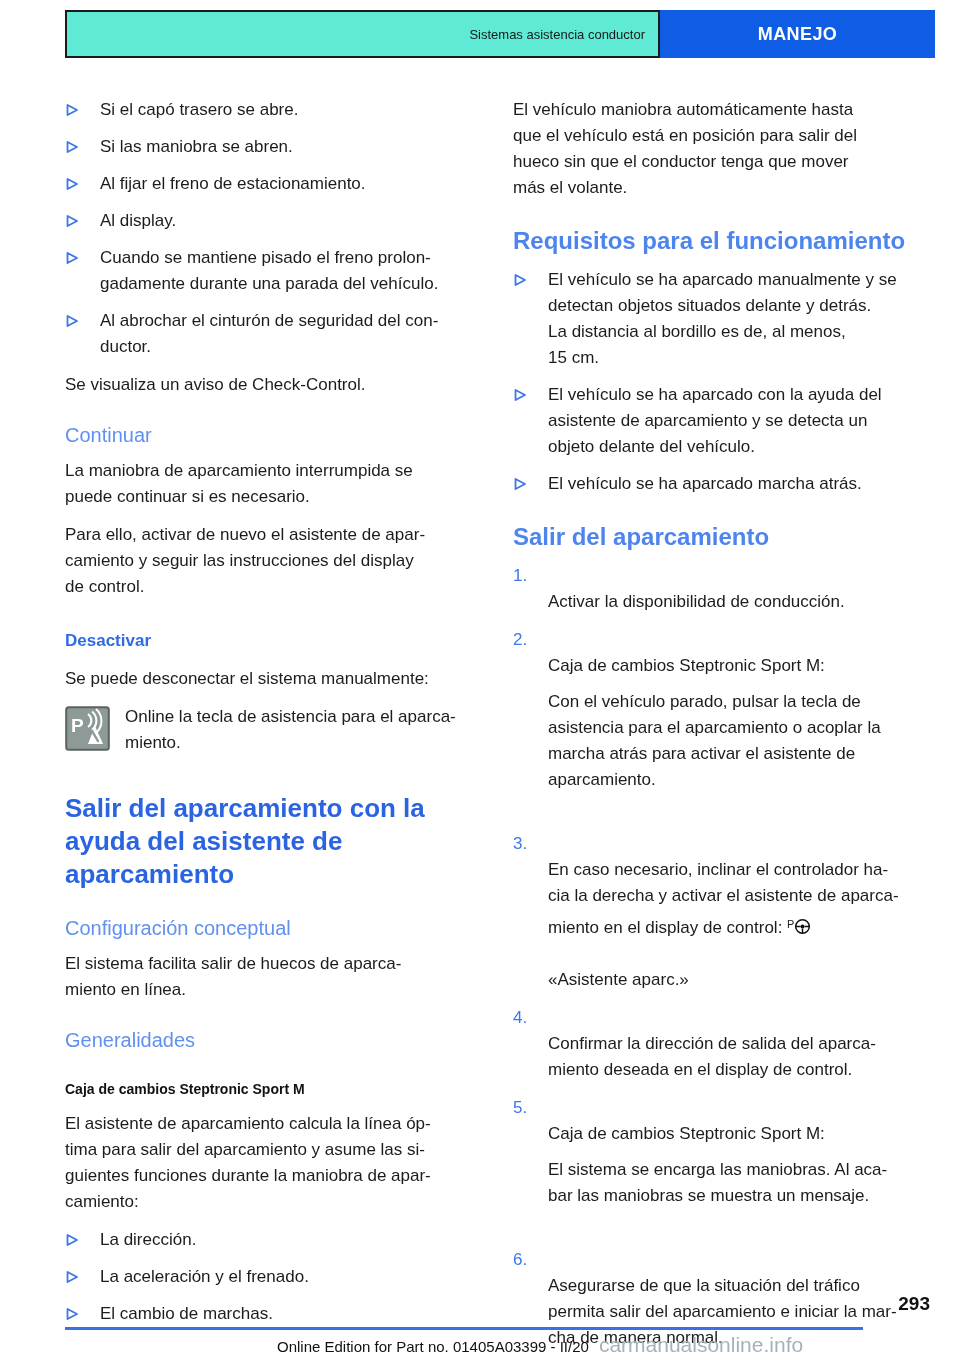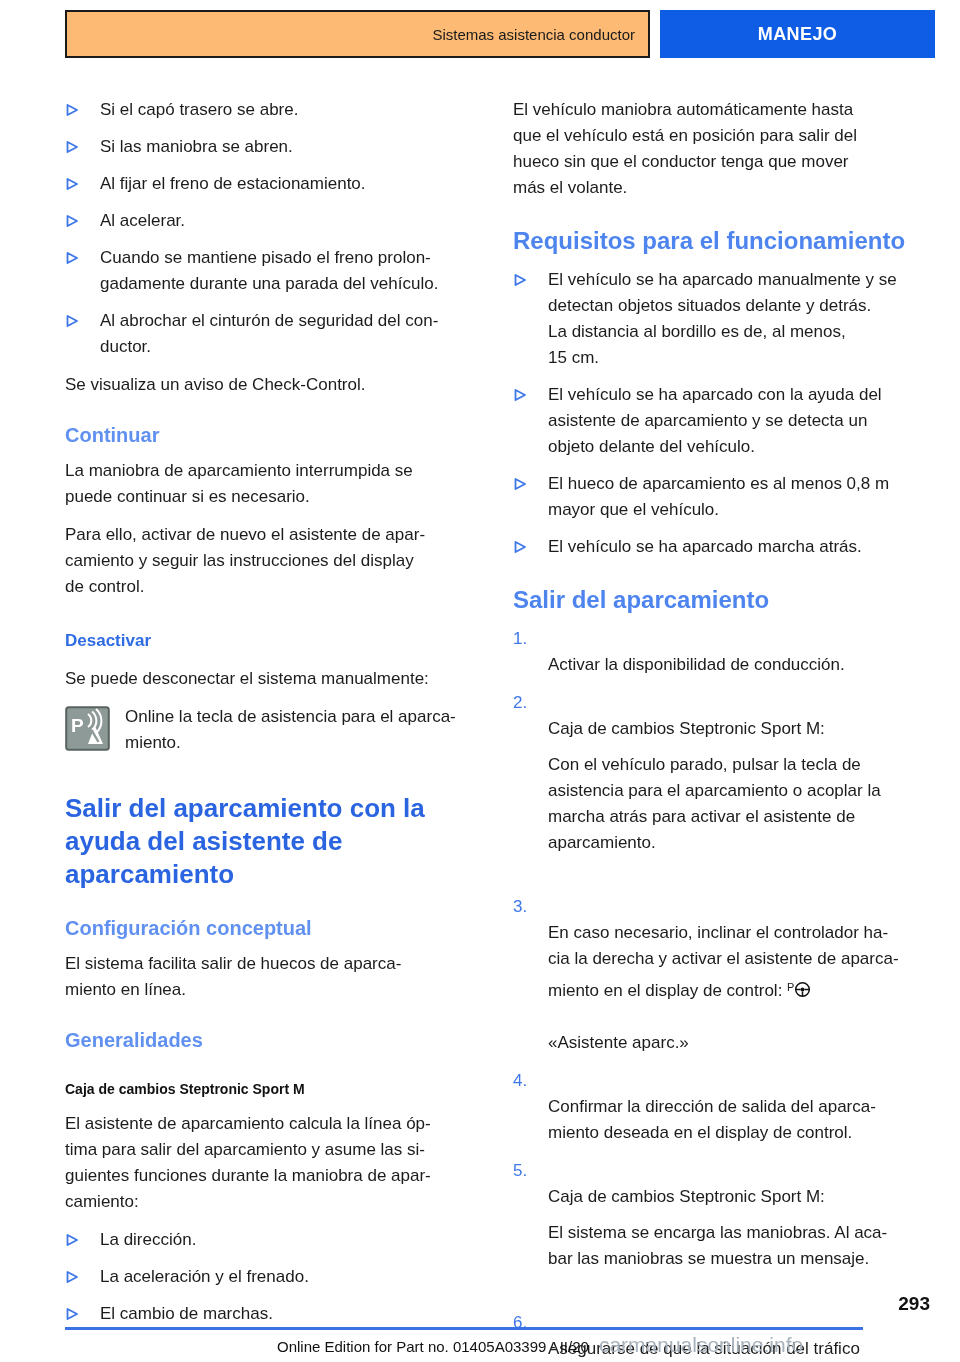--- a/index.html
+++ b/index.html
@@ -3,41 +3,41 @@
 <meta charset="utf-8">
 <style>
   html,body{margin:0;padding:0;background:#ffffff;}
   .page{
     position:relative;width:960px;height:1362px;background:#fff;overflow:hidden;
     font-family:"Liberation Sans","DejaVu Sans",sans-serif;color:#1c1c1c;
   }
   
   .hdr{position:absolute;left:65px;top:10px;width:870px;height:48px;display:flex;}
   .hdr-box{
-    flex:1;border:2px solid #1a1a1a;background:#fdba74;display:flex;align-items:center;
-    justify-content:flex-end;padding-right:13px;font-size:15px;color:#1a1a1a;box-sizing:border-box;
+    flex:1;border:2px solid #1a1a1a;background:#5eead4;display:flex;align-items:center;
+    justify-content:flex-end;padding-right:13px;font-size:13px;color:#1a1a1a;box-sizing:border-box;
   }
   .hdr-tab{
-    width:275px;margin-left:10px;background:#0f5de4;color:#fff;font-weight:bold;
+    width:275px;background:#0f5de4;color:#fff;font-weight:bold;
     display:flex;align-items:center;justify-content:center;font-size:18px;letter-spacing:.4px;
   }
   
   .col{position:absolute;top:97px;font-size:17px;line-height:26px;}
   .col-left{left:65px;width:392px;}
   .col-right{left:513px;width:422px;}
   p.body{margin:0 0 12px 0;white-space:pre-line;}
   
   ul.tri{list-style:none;margin:0 0 12px 0;padding:0;}
   ul.tri li{position:relative;padding-left:35px;margin:0 0 11px 0;white-space:pre-line;}
   .tri-icon{position:absolute;left:1px;top:6px;}
   
   .h-art{font-size:26px;line-height:33px;font-weight:bold;color:#2a64e0;margin:36px 0 14px 0;white-space:pre-line;}
   .h-sec{font-size:17px;line-height:29px;font-weight:bold;color:#2f6ce4;margin:26px 0 11px 0;}
   .h-sec2{font-size:24px;line-height:28px;font-weight:bold;color:#4d84ee;margin:26px 0 12px 0;}
-  .h-sub{font-size:20px;line-height:26px;font-weight:bold;color:#6090f0;margin:24px 0 10px 0;}
+  .h-sub{font-size:20px;line-height:26px;font-weight:normal;color:#6090f0;margin:24px 0 10px 0;}
   .h-bold{font-size:14px;line-height:24px;font-weight:bold;color:#111;margin:24px 0 10px 0;}
   
   .icon-row{display:flex;align-items:flex-start;margin:6px 0 14px 0;}
   .btn-icon{flex:none;margin-right:15px;margin-top:2px;}
   .icon-row p{margin:0;white-space:pre-line;}
   
   ol.steps{list-style:none;margin:0;padding:0;}
   ol.steps li{position:relative;padding-left:35px;margin:0 0 12px 0;white-space:pre-line;}
   .step-num{position:absolute;left:0;top:0;color:#3d77e8;}
   .step-extra{margin:10px 0 0 0;white-space:pre-line;}
@@ -68,21 +68,21 @@
             <path d="M1.5 2 L11 7 L1.5 12 Z" fill="none" stroke="#3d77e8" stroke-width="1.8" stroke-linejoin="round"></path>
           </svg><span>Si el capó trasero se abre.</span></li>
       <li><svg class="tri-icon" width="13" height="14" viewBox="0 0 13 14">
             <path d="M1.5 2 L11 7 L1.5 12 Z" fill="none" stroke="#3d77e8" stroke-width="1.8" stroke-linejoin="round"></path>
           </svg><span>Si las maniobra se abren.</span></li>
       <li><svg class="tri-icon" width="13" height="14" viewBox="0 0 13 14">
             <path d="M1.5 2 L11 7 L1.5 12 Z" fill="none" stroke="#3d77e8" stroke-width="1.8" stroke-linejoin="round"></path>
           </svg><span>Al fijar el freno de estacionamiento.</span></li>
       <li><svg class="tri-icon" width="13" height="14" viewBox="0 0 13 14">
             <path d="M1.5 2 L11 7 L1.5 12 Z" fill="none" stroke="#3d77e8" stroke-width="1.8" stroke-linejoin="round"></path>
-          </svg><span>Al acelerar.</span></li>
+          </svg><span>Al display.</span></li>
       <li><svg class="tri-icon" width="13" height="14" viewBox="0 0 13 14">
             <path d="M1.5 2 L11 7 L1.5 12 Z" fill="none" stroke="#3d77e8" stroke-width="1.8" stroke-linejoin="round"></path>
           </svg><span>Cuando se mantiene pisado el freno prolon-
 gadamente durante una parada del vehículo.</span></li>
       <li><svg class="tri-icon" width="13" height="14" viewBox="0 0 13 14">
             <path d="M1.5 2 L11 7 L1.5 12 Z" fill="none" stroke="#3d77e8" stroke-width="1.8" stroke-linejoin="round"></path>
           </svg><span>Al abrochar el cinturón de seguridad del con-
 ductor.</span></li>
     </ul>
 
@@ -154,24 +154,20 @@
 detectan objetos situados delante y detrás.
 La distancia al bordillo es de, al menos,
 15 cm.</span></li>
       <li><svg class="tri-icon" width="13" height="14" viewBox="0 0 13 14">
             <path d="M1.5 2 L11 7 L1.5 12 Z" fill="none" stroke="#3d77e8" stroke-width="1.8" stroke-linejoin="round"></path>
           </svg><span>El vehículo se ha aparcado con la ayuda del
 asistente de aparcamiento y se detecta un
 objeto delante del vehículo.</span></li>
       <li><svg class="tri-icon" width="13" height="14" viewBox="0 0 13 14">
             <path d="M1.5 2 L11 7 L1.5 12 Z" fill="none" stroke="#3d77e8" stroke-width="1.8" stroke-linejoin="round"></path>
-          </svg><span>El hueco de aparcamiento es al menos 0,8 m
-mayor que el vehículo.</span></li>
-      <li><svg class="tri-icon" width="13" height="14" viewBox="0 0 13 14">
-            <path d="M1.5 2 L11 7 L1.5 12 Z" fill="none" stroke="#3d77e8" stroke-width="1.8" stroke-linejoin="round"></path>
           </svg><span>El vehículo se ha aparcado marcha atrás.</span></li>
     </ul>
 
     <h3 class="h-sec2">Salir del aparcamiento</h3>
     <ol class="steps">
       <li>
         <span class="step-num">1.</span><span>Activar la disponibilidad de conducción.</span>
       </li>
       <li>
         <span class="step-num">2.</span><span>Caja de cambios Steptronic Sport M:</span>

